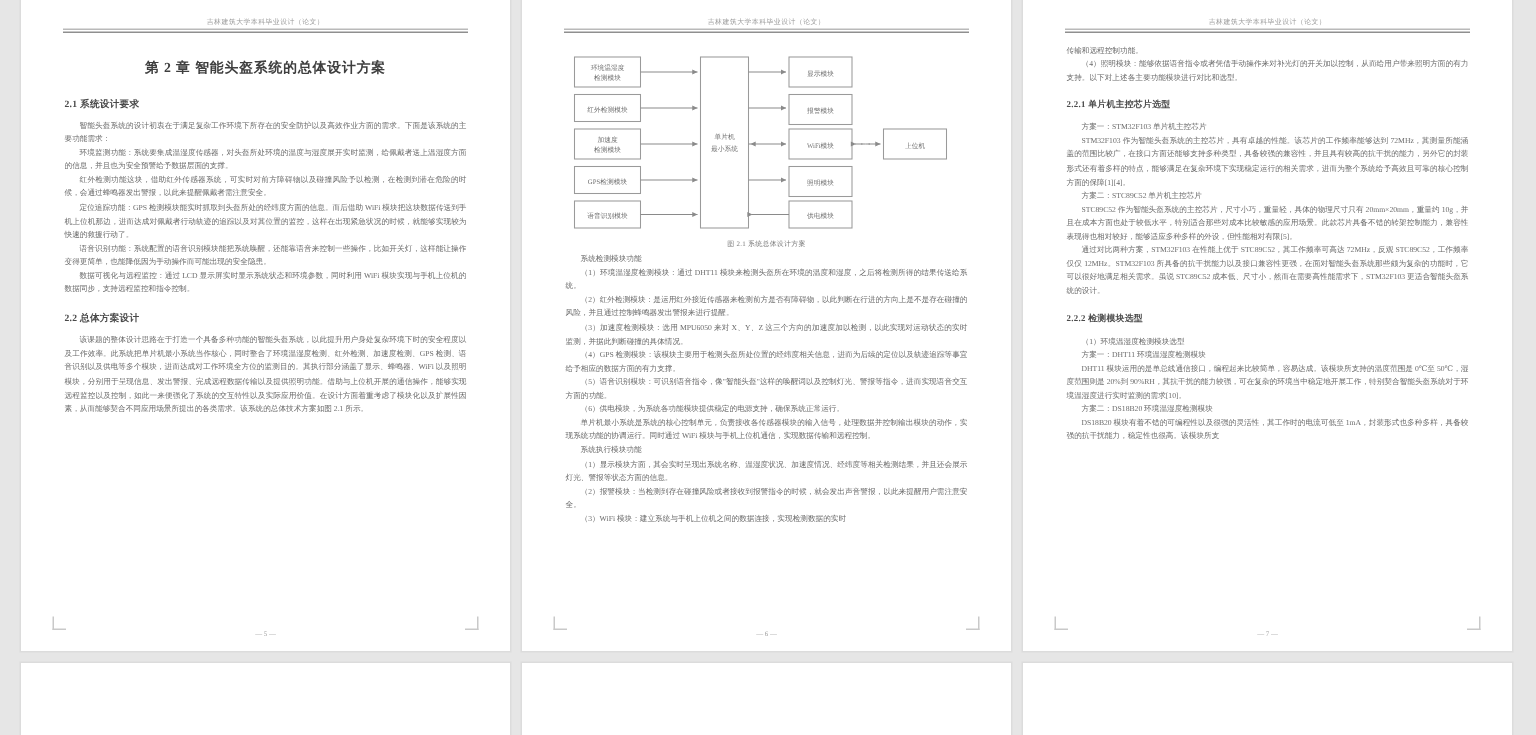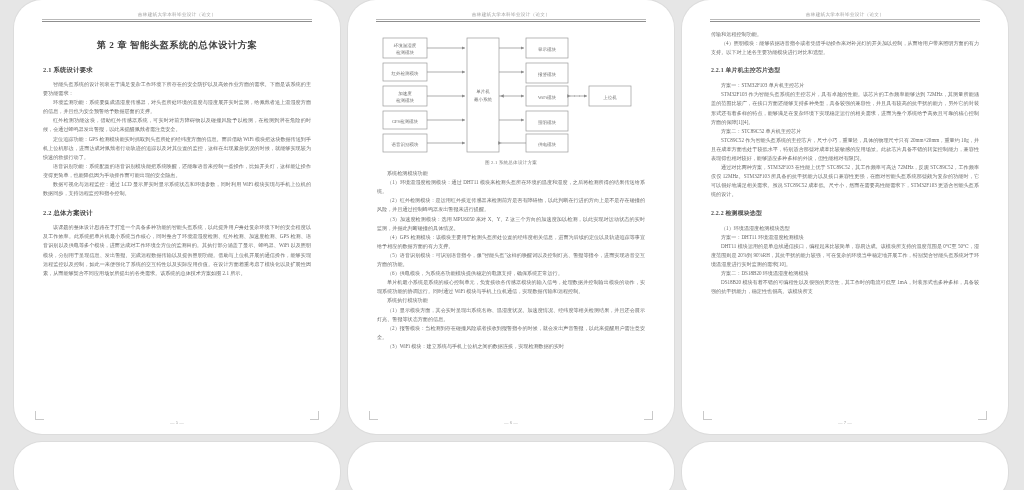--- a/index.html
+++ b/index.html
@@ -22,21 +22,20 @@
     padding: 0 0 0 14px;
   }
   .page {
     width: 326px;
     height: 434px;
     background: #ffffff;
     position: relative;
     box-shadow: 0 0 0 1px #dcdcdc;
     flex: 0 0 326px;
     overflow: hidden;
-    border-radius: 28px;
   }
   .page-row.second .page { height: 60px; }
 
   
   .pg-header {
     position: absolute;
     left: 28px; right: 28px; top: 11px;
     text-align: center;
   }
   .pg-header .htext {

